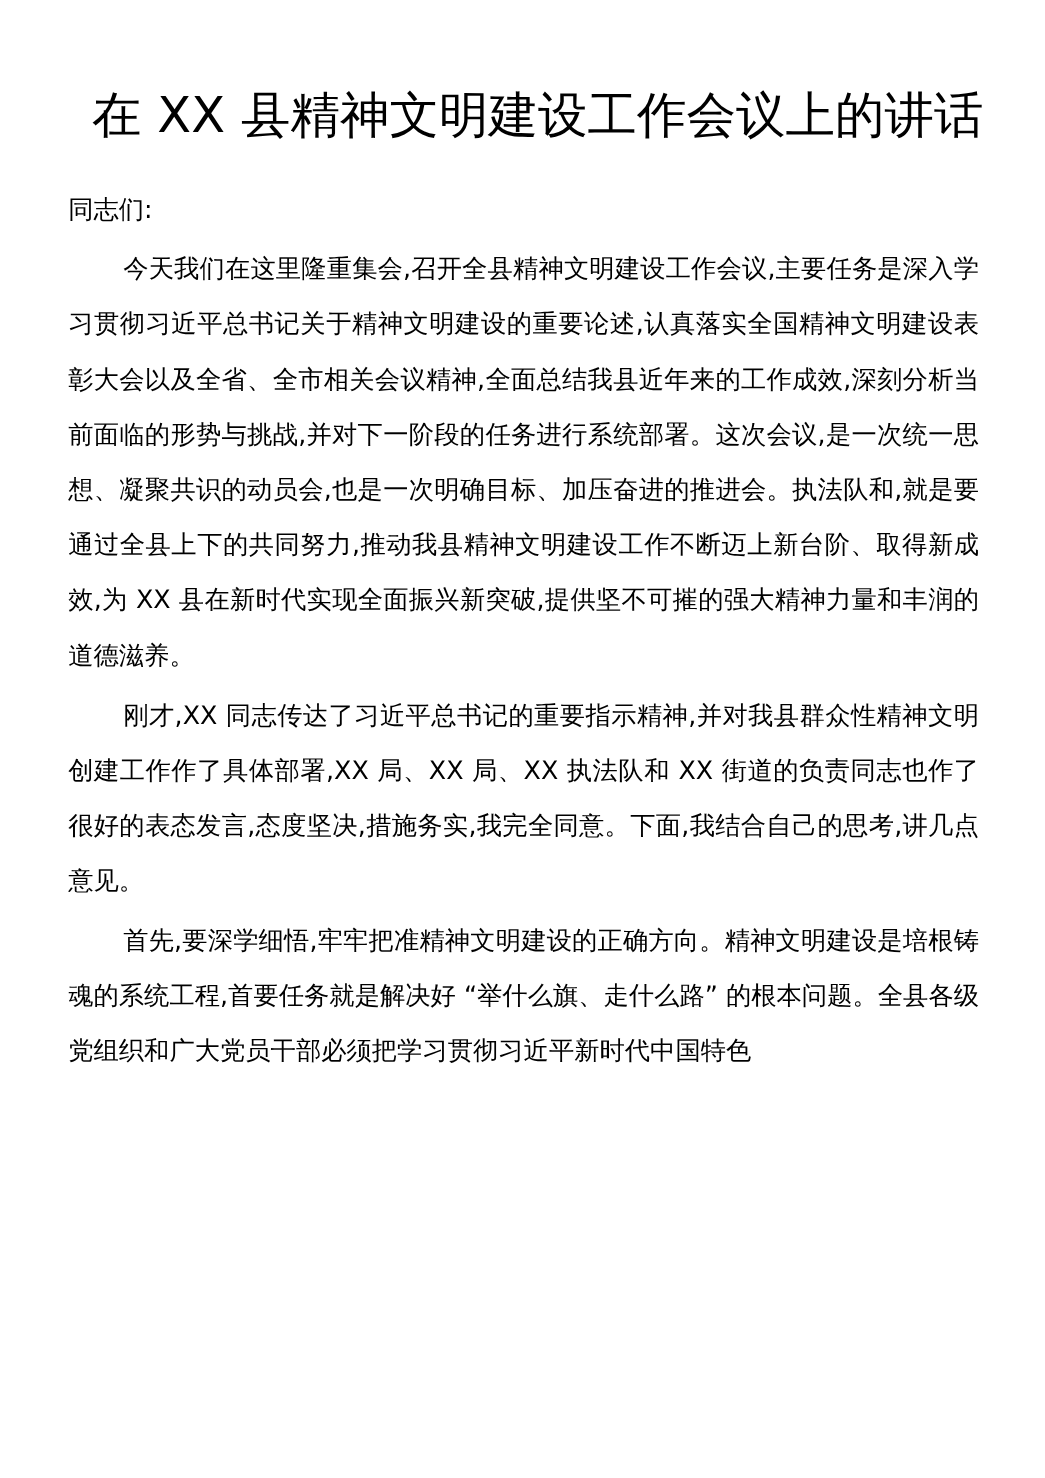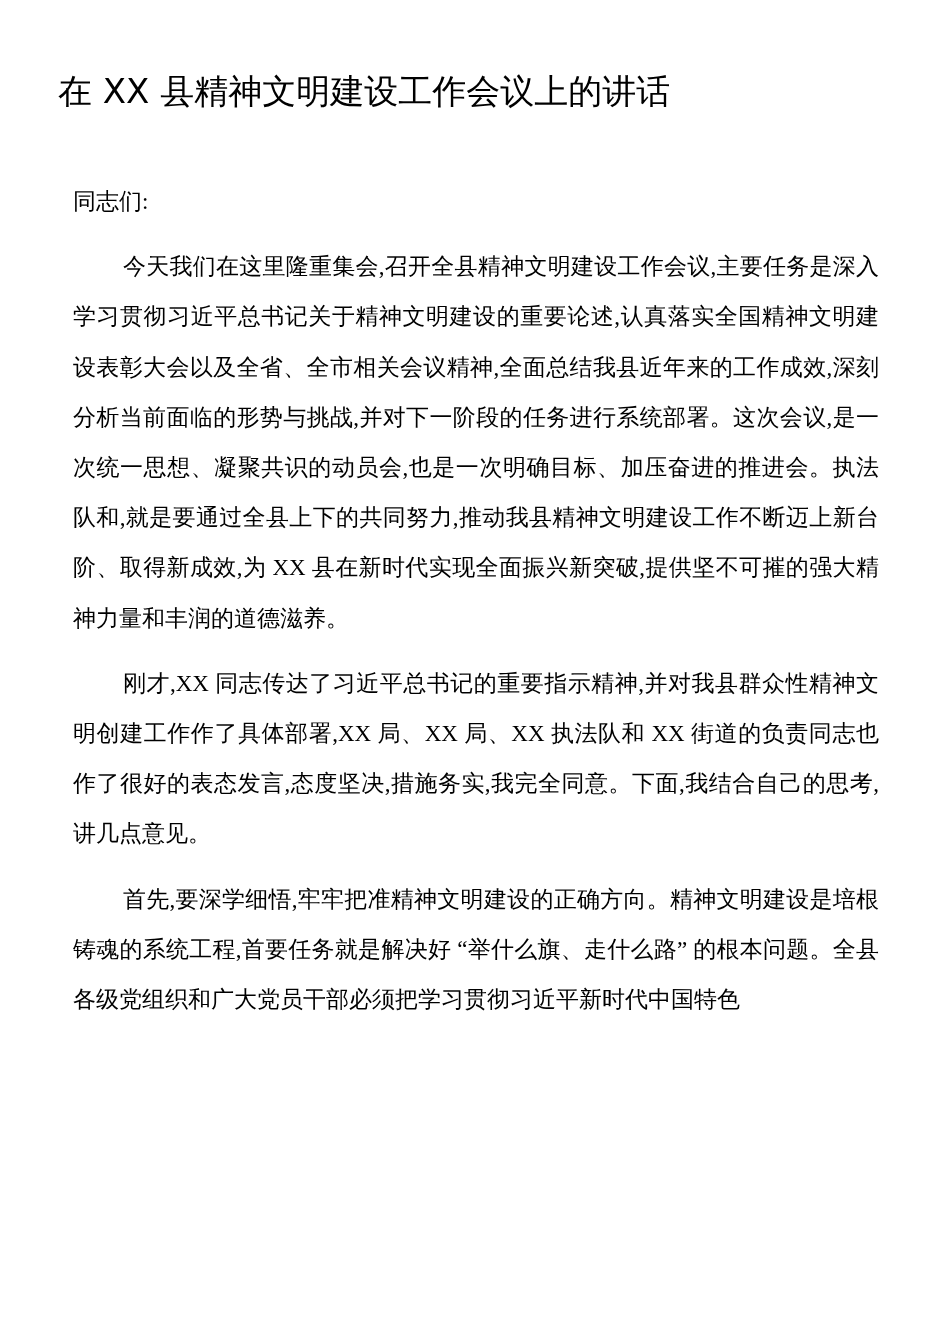--- a/index.html
+++ b/index.html
@@ -17,42 +17,41 @@
     }
     .page {
       position: absolute;
       left: 58px;
       top: 0;
       width: 836px;
     }
     .title {
       position: absolute;
       left: 0;
-      top: 66px;
+      top: 80px;
       width: 836px;
-      text-align: left;
-      font-size: 34px;
+      text-align: right;
+      font-size: 45px;
       line-height: 50px;
       letter-spacing: 0px;
       white-space: nowrap;
     }
     .body-text {
       position: absolute;
       left: 0;
       top: 162px;
       width: 836px;
       font-size: 23px;
       line-height: 50.2px;
       text-align: justify;
       text-justify: inter-character;
     }
     .body-text p {
-      margin: 15px;
+      margin: 4px;
       padding: 0;
-      font-family: Liberation Serif, serif;
     }
     .salutation {
       text-indent: 0;
     }
     .para {
       text-indent: 50px;
     }
     .heading {
       text-indent: 50px;
     }

